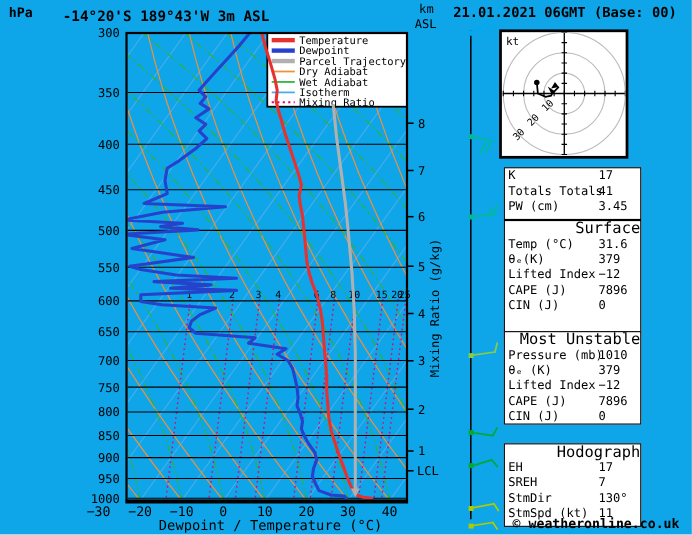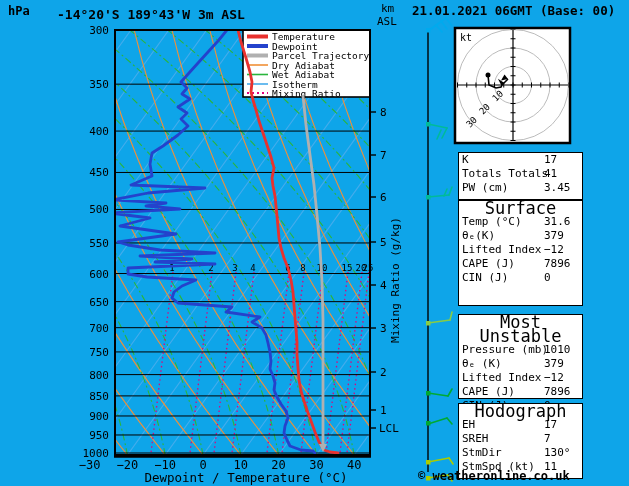--- a/index.html
+++ b/index.html
@@ -2,25 +2,25 @@
 <html><head>
 <meta charset="utf-8">
 <style>
   html,body{margin:0;padding:0;background:#fff;}
   .canvas{position:relative;width:629px;height:486px;background:#0ea5e9;overflow:hidden;
           font-family:"DejaVu Sans Mono","Liberation Mono",monospace;}
   svg{position:absolute;left:0;top:0;}
   svg text{font-family:"DejaVu Sans Mono","Liberation Mono",monospace;fill:#000;}
   .tbox{position:absolute;left:458px;width:123px;border:1.5px solid #000;background:#fff;
         font-size:11px;line-height:14px;color:#000;}
-  .thead{text-align:center;font-size:17px;}
+  .thead{text-align:right;font-size:14px;}
   .trow{display:flex;padding:0 3px;}
   .tlabel{width:82px;flex:none;white-space:nowrap;}
   .tval{flex:1;white-space:nowrap;}
-  .copyright{position:absolute;left:418px;top:469px;font-size:12px;font-weight:bold;color:#000;white-space:nowrap;}
+  .copyright{position:absolute;left:466px;top:469px;font-size:12px;font-weight:bold;color:#000;white-space:nowrap;}
 </style>
 </head>
 <body>
 
 <div class="canvas">
 
   <svg width="629" height="486" viewBox="0 0 629 486">
     <defs>
       <clipPath id="plotclip">
           <rect x="116" y="31" width="253" height="423"></rect>
@@ -338,21 +338,21 @@
         </div>
         <div class="trow">
           <span class="tlabel">CAPE (J)</span>
           <span class="tval">7896</span>
         </div>
         <div class="trow">
           <span class="tlabel">CIN (J)</span>
           <span class="tval">0</span>
         </div>
       </div>
-      <div class="tbox" style="top: 314px; height: 83px;">
+      <div class="tbox" style="top: 301px; height: 83px;">
         <div class="thead">Most Unstable</div>
         <div class="trow">
           <span class="tlabel">Pressure (mb)</span>
           <span class="tval">1010</span>
         </div>
         <div class="trow">
           <span class="tlabel">θₑ (K)</span>
           <span class="tval">379</span>
         </div>
         <div class="trow">

